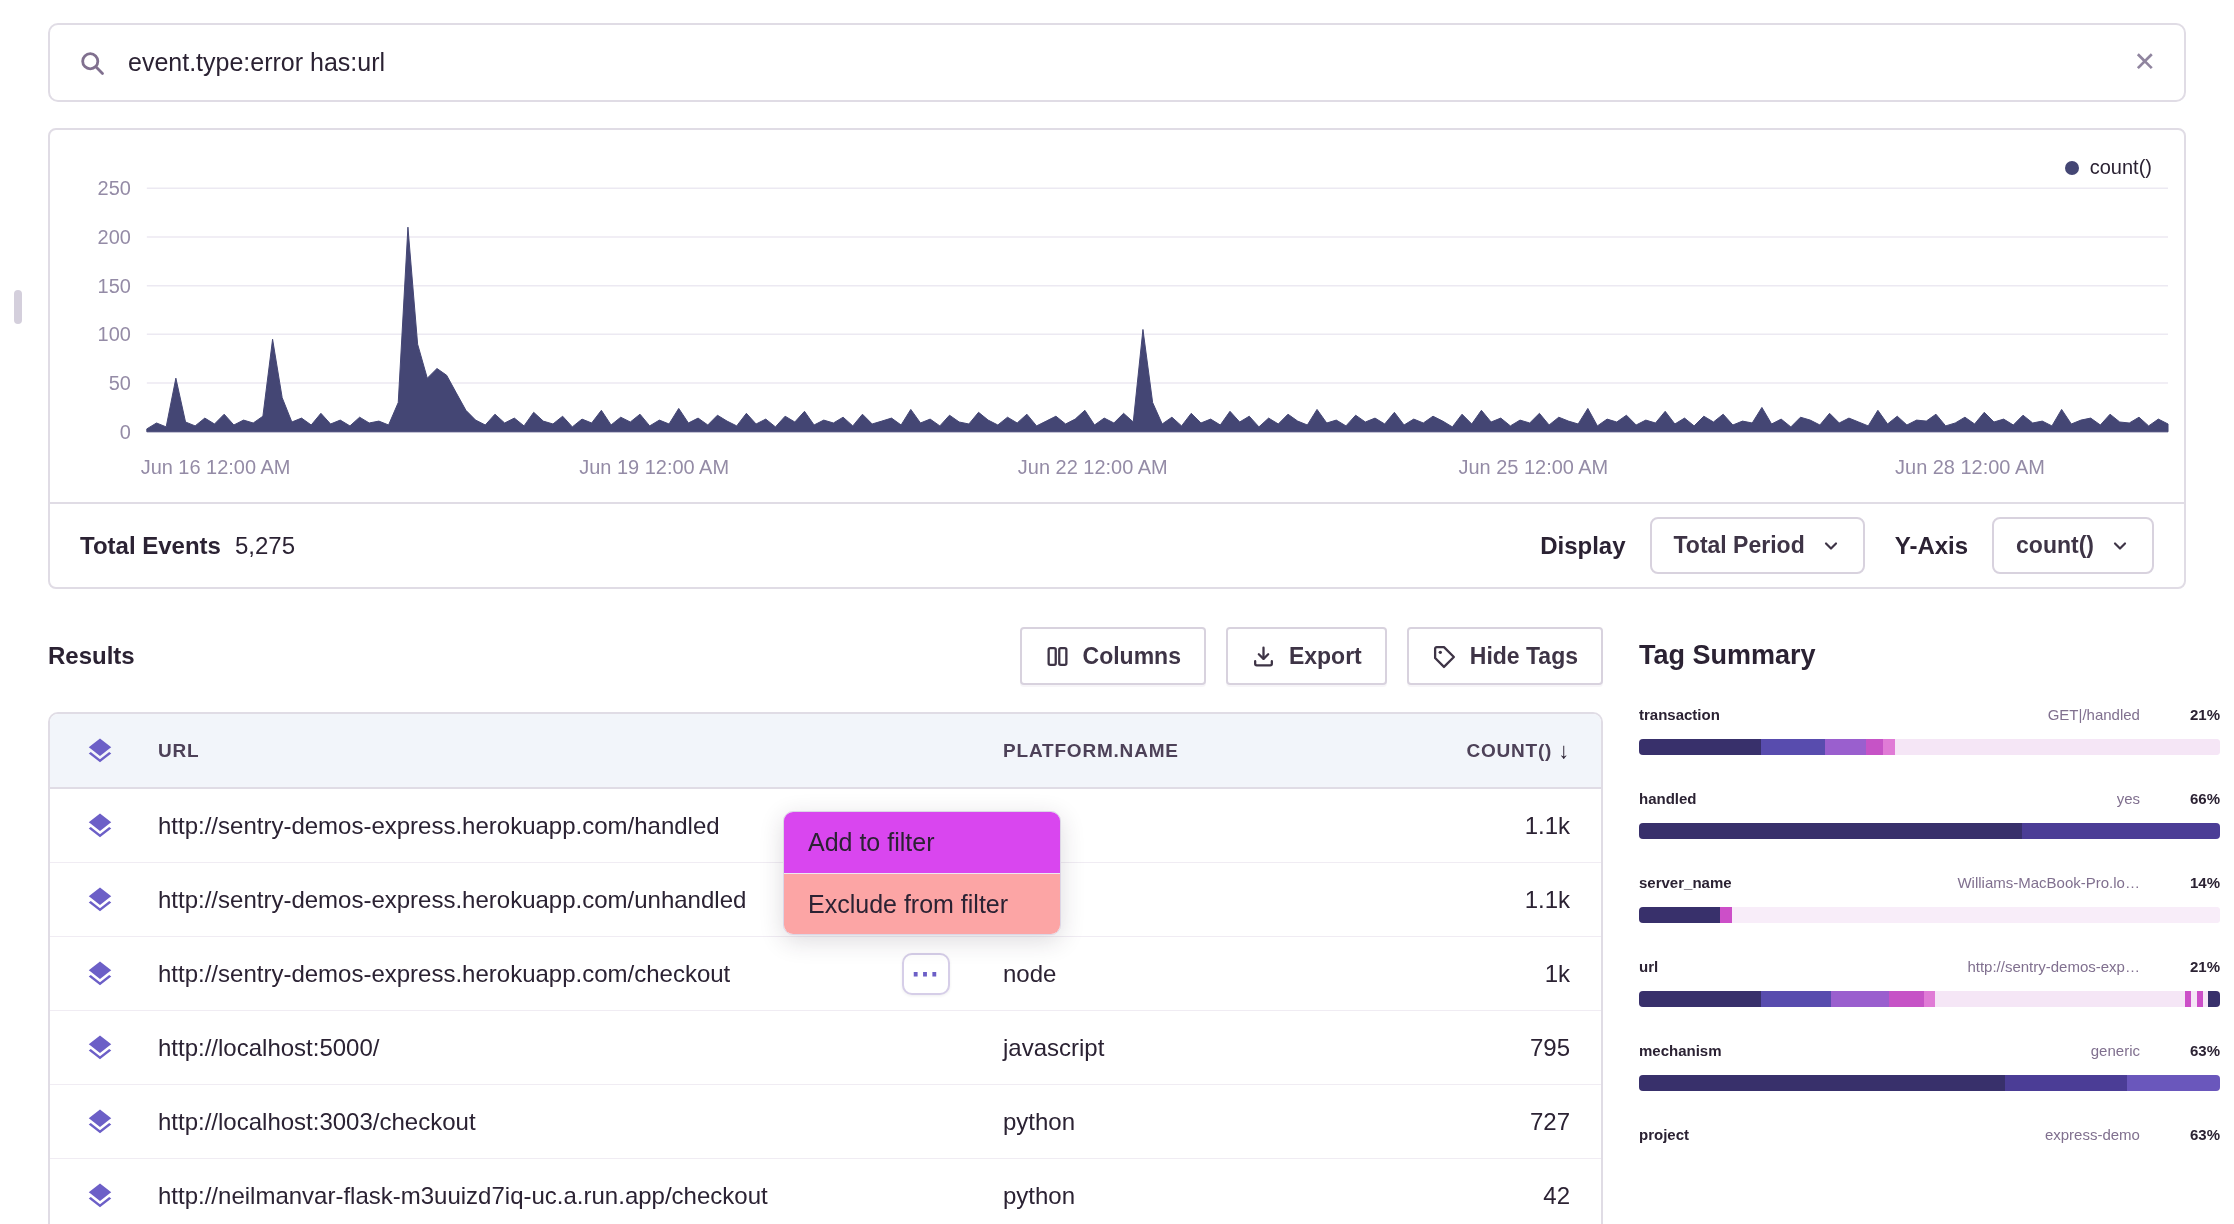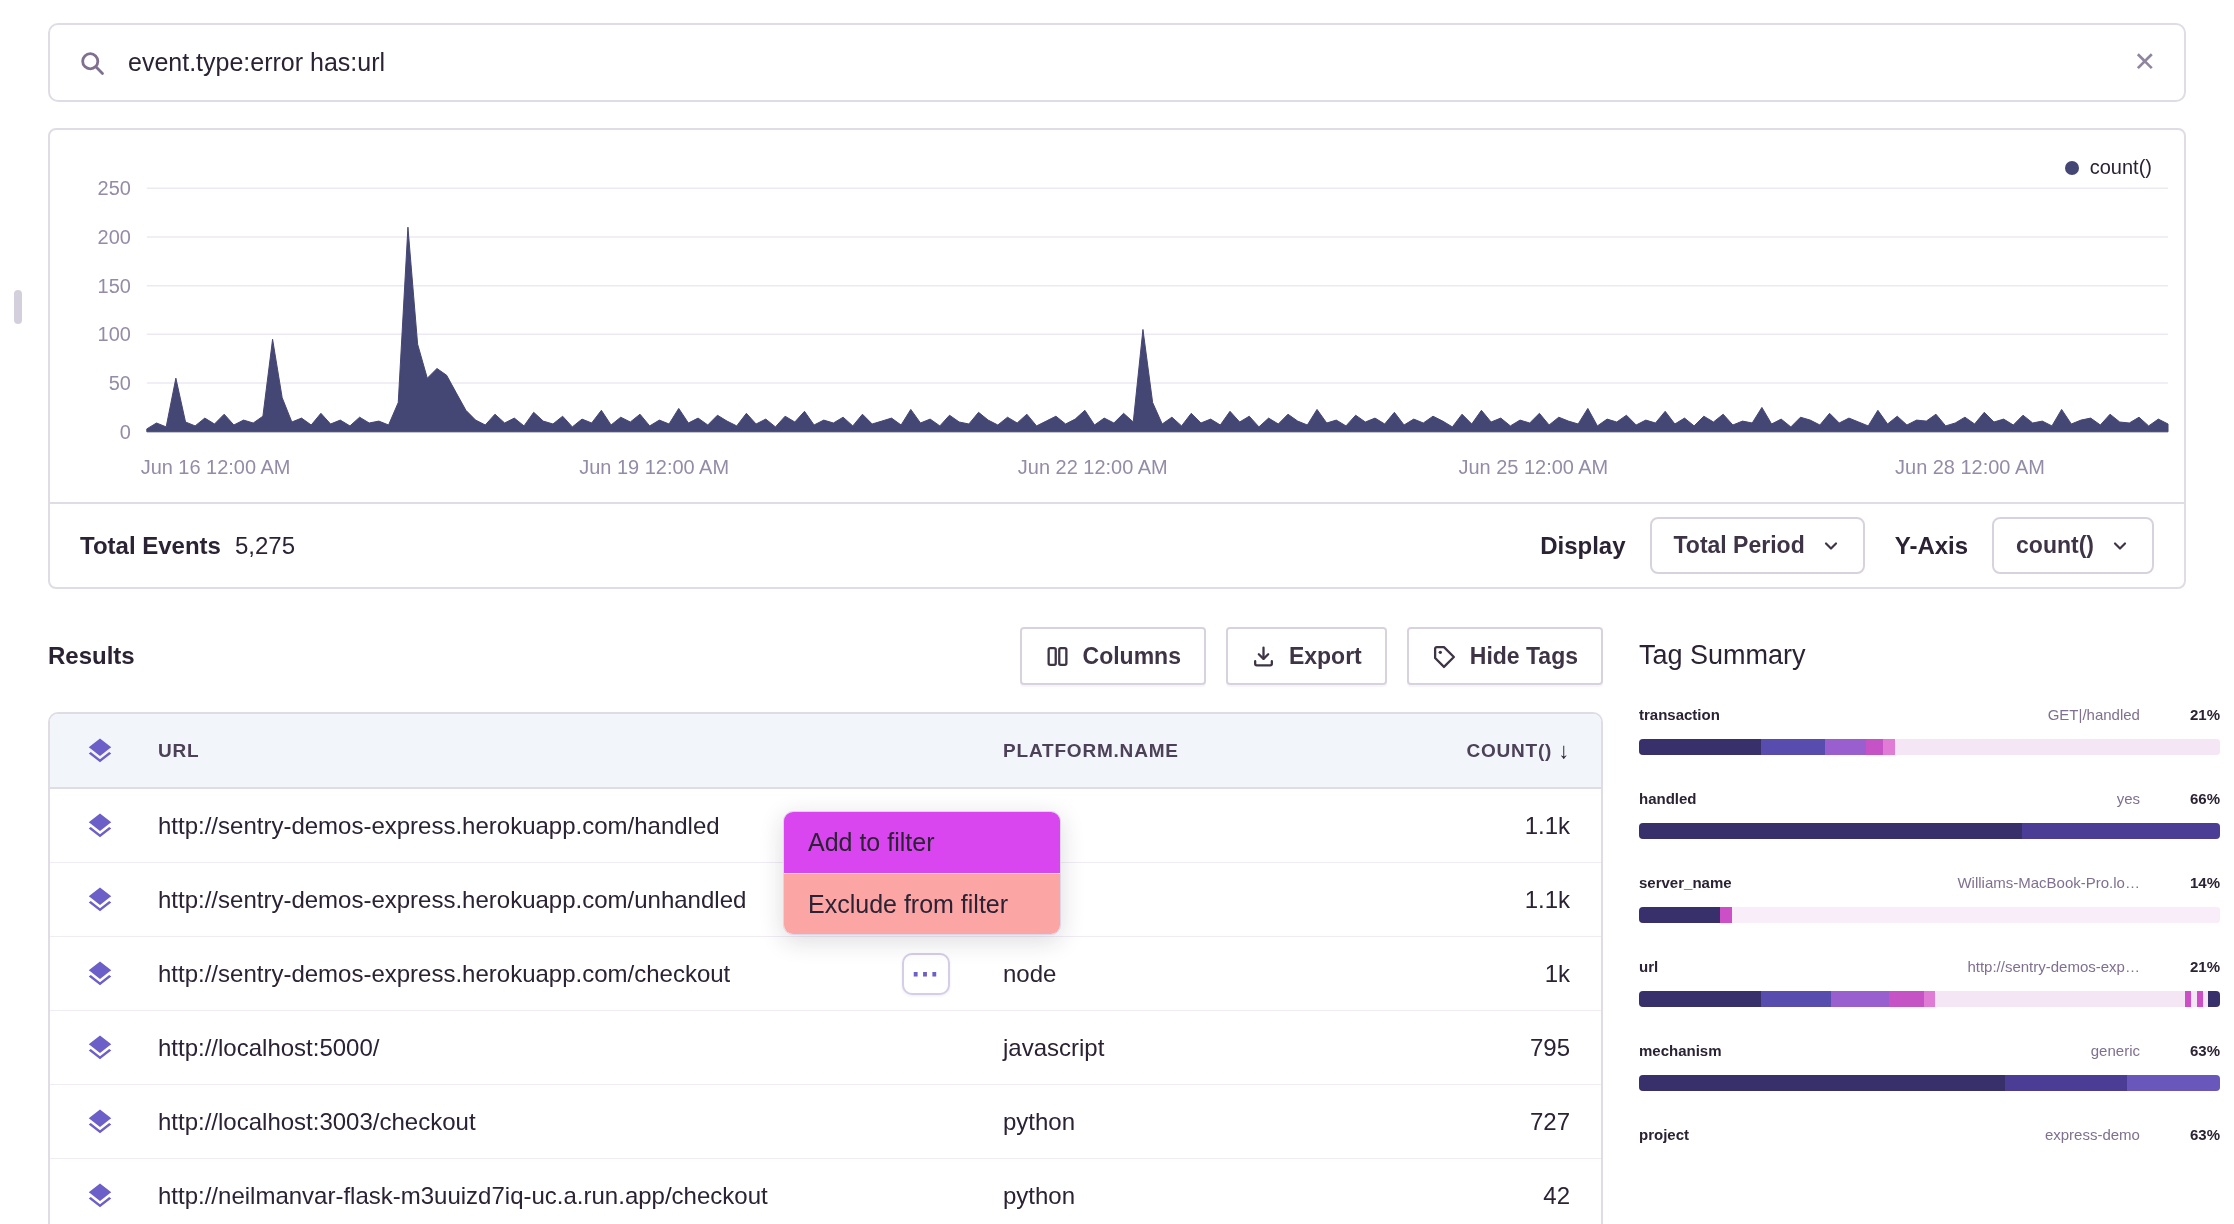--- a/index.html
+++ b/index.html
@@ -104,21 +104,21 @@
     box-shadow:0 6px 24px rgba(43,34,51,0.16); overflow:hidden;
   }
   .ctx-item {
     height:61px; display:flex; align-items:center; padding:0 24px;
     font-size:25px; color:#2B2233; cursor:pointer; background:#fca5a5;
   }
   .ctx-item.highlighted { background:#d946ef; }
   .ctx-item + .ctx-item { border-top:1px solid #ECE8F1; }
 
   
-  .tag-heading { font-size:27px; font-weight:400; margin:13px 0 30px 0; }
+  .tag-heading { font-size:27px; font-weight:700; margin:13px 0 30px 0; }
   .tag-row { margin-bottom:30px; }
   .tag-top { display:flex; align-items:baseline; font-size:15px; line-height:27px;gap:40px; }
   .tag-name { font-weight:700; color:#2B2233; white-space:nowrap; }
   .tag-val { margin-left:auto; color:#80708F; white-space:nowrap; overflow:hidden;
              text-overflow:ellipsis; max-width:430px; cursor:pointer; }
   .tag-pct { font-weight:700; margin-left:10px; color:#2B2233; white-space:nowrap; }
   .tag-bar { display:flex; height:16px; border-radius:4px; overflow:hidden; margin-top:11px; background:#F6E7F6; }
   .tag-seg { height:100%; }
 
   

